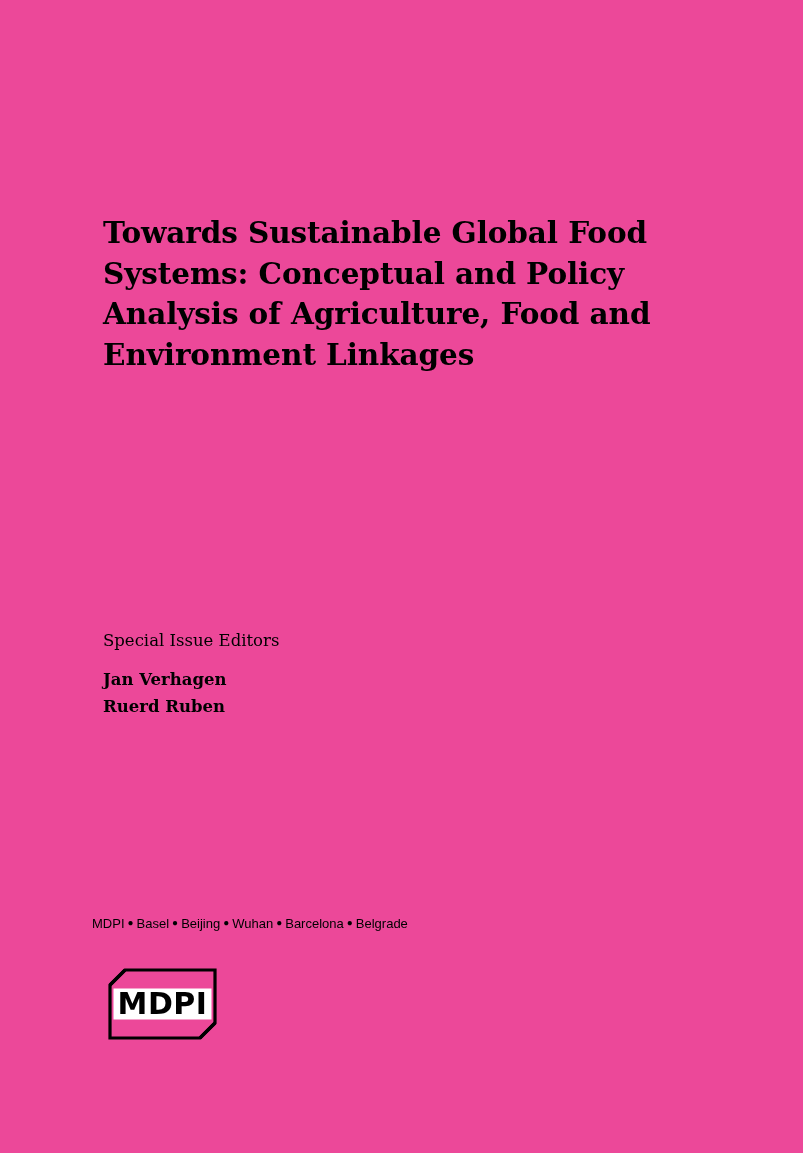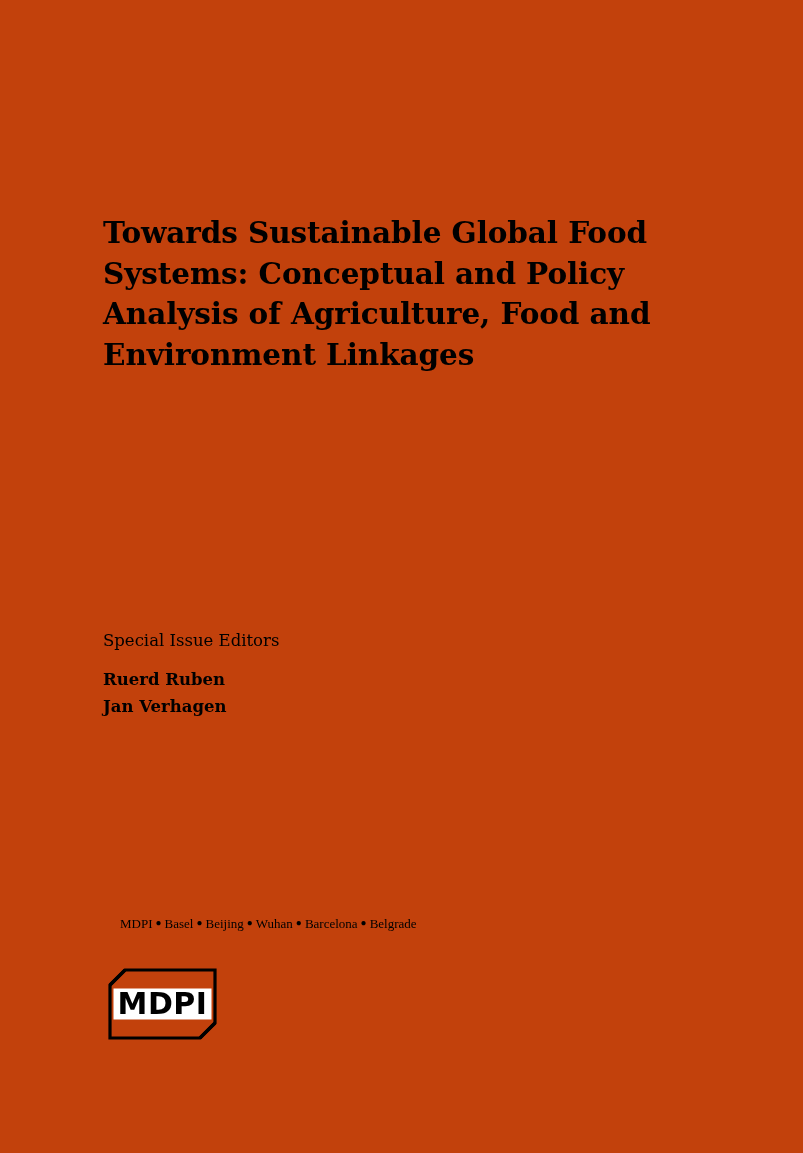--- a/index.html
+++ b/index.html
@@ -15,21 +15,21 @@
     color: #000000;
     overflow: hidden;
   }
 
   .page {
     position: absolute;
     top: 0;
     left: 0;
     width: 803px;
     height: 1153px;
-    background: #c2410c;
+    background: #ec4899;
   }
 
   .title-block {
     position: absolute;
     left: 103px;
     top: 213px;
     width: 560px;
   }
 
   .book-title {
@@ -61,23 +61,23 @@
     font-family: "DejaVu Serif", serif;
     font-weight: bold;
     font-size: 16.5px;
     line-height: 27px;
     color: #000000;
     margin: 0;
   }
 
   .imprint {
     position: absolute;
-    left: 120px;
+    left: 92px;
     top: 913px;
-    font-family: Liberation Serif, serif;
+    font-family: Liberation Sans, sans-serif;
     font-size: 13px;
     line-height: 20px;
     color: #000000;
     white-space: nowrap;
   }
 
   .imprint .sep {
     display: inline-block;
     padding: 0 3px;
     font-size: 10px;
@@ -100,22 +100,22 @@
 <body>
 
 <div class="page">
 
   <div class="title-block">
     <h1 class="book-title">Towards Sustainable Global Food Systems: Conceptual and Policy Analysis of Agriculture, Food and Environment Linkages</h1>
   </div>
 
   <div class="editors-block">
     <p class="editors-label">Special Issue Editors</p>
+    <p class="editor-name">Jan Verhagen</p>
     <p class="editor-name">Ruerd Ruben</p>
-    <p class="editor-name">Jan Verhagen</p>
   </div>
 
   <div class="imprint">
     <span>MDPI</span><span class="sep">●</span><span>Basel</span><span class="sep">●</span><span>Beijing</span><span class="sep">●</span><span>Wuhan</span><span class="sep">●</span><span>Barcelona</span><span class="sep">●</span><span>Belgrade</span>
   </div>
 
   <div class="logo-wrap">
     <svg width="120" height="72" viewBox="0 0 120 72" xmlns="http://www.w3.org/2000/svg">
       <path d="M22 2 L112 2 L112 55 L97 70 L7 70 L7 17 Z" fill="none" stroke="#000000" stroke-width="3.2"></path>
       <path d="M7 17 L22 2" fill="none" stroke="#000000" stroke-width="3.2"></path>

